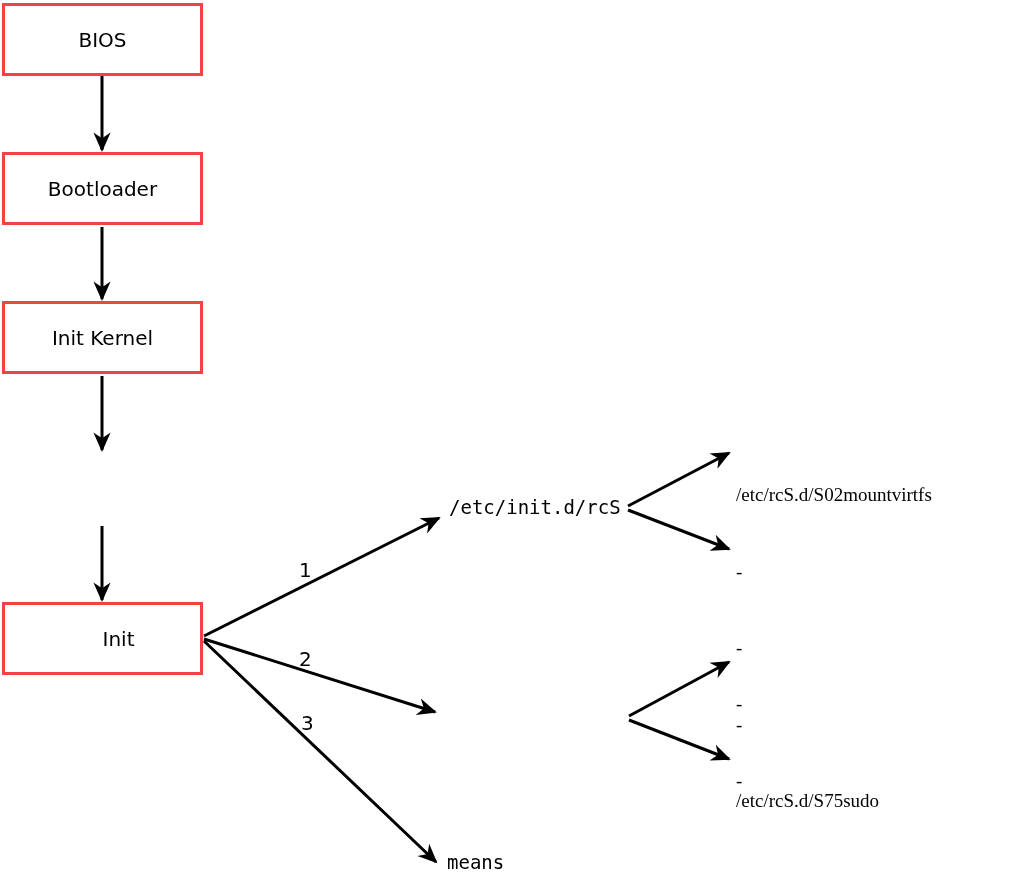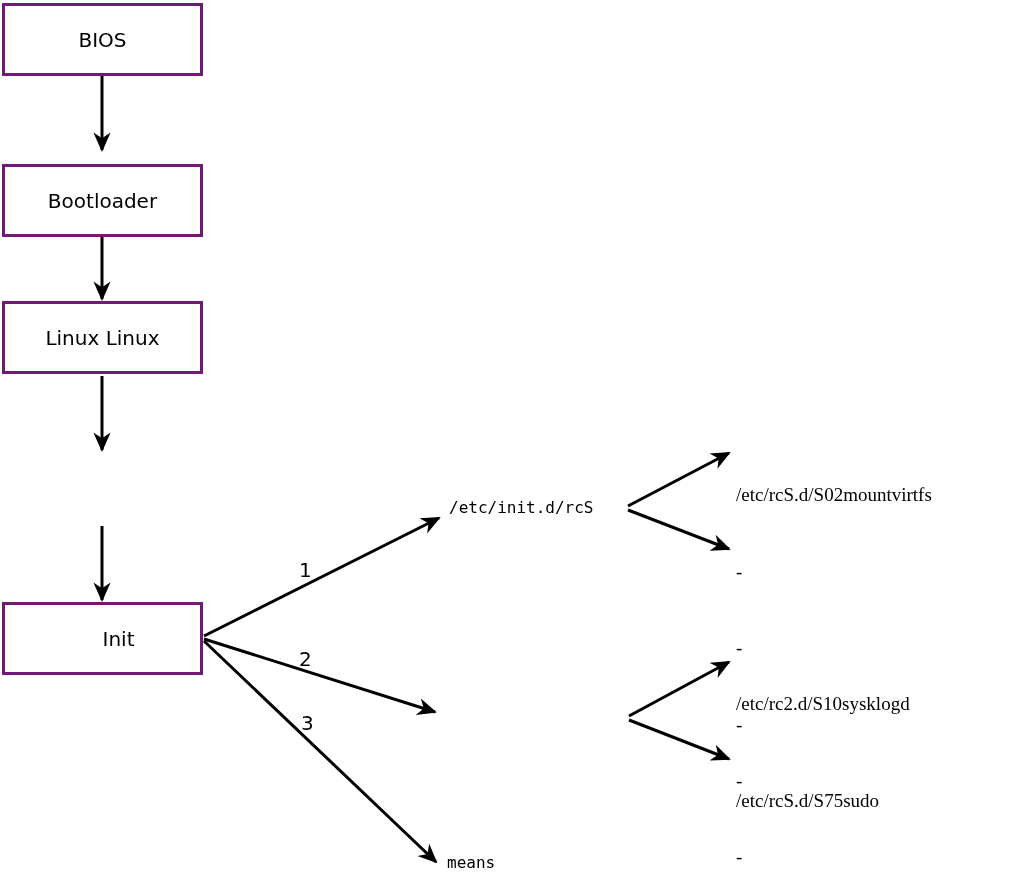--- a/index.html
+++ b/index.html
@@ -16,50 +16,50 @@
     position: absolute;
     left: 0; top: 0;
     width: 1024px; height: 875px;
   }
   .node {
     position: absolute;
     left: 2px;
     width: 201px;
     height: 73px;
     box-sizing: border-box;
-    border: 3px solid #701a75;
+    border: 3px solid #ef4444;
     background: #ffffff;
     display: flex;
     align-items: center;
     justify-content: center;
     font-size: 20px;
   }
   .node-bios       { top: 3px; }
-  .node-bootloader { top: 164px; text-align: right; }
+  .node-bootloader { top: 152px; text-align: right; }
   .node-kernel     { top: 301px; }
   .node-initramfs  { top: 452px; }
   .node-init       { top: 602px; padding-left: 32px; }
   .note {
     position: absolute;
     left: 360px;
     top: 102px;
     font-size: 20px;
     white-space: pre;
   }
   .branch-num {
     position: absolute;
     font-size: 20px;
   }
   .num-1 { left: 299px; top: 558px; }
   .num-2 { left: 299px; top: 647px; }
   .num-3 { left: 301px; top: 711px; }
   .mono {
     position: absolute;
     font-family: "DejaVu Sans Mono", "Liberation Mono", monospace;
-    font-size: 16px;
+    font-size: 19px;
     white-space: pre;
     line-height: 23px;
   }
   .target-rcs   { left: 449px; top: 496px; }
   .target-rc2   { left: 441px; top: 704px; }
   .target-getty { left: 447px; top: 851px; }
   .mono-col {
     position: absolute;
     font-family: Liberation Serif, serif;
     font-size: 19px;
@@ -97,21 +97,21 @@
     <line x1="629" y1="720" x2="729" y2="759" stroke="#000000" stroke-width="3" marker-end="url(#arrowhead)"></line>
   </svg>
 
   <div class="node node-bios">
     <span>BIOS</span>
   </div>
   <div class="node node-bootloader">
     <span>Bootloader</span>
   </div>
   <div class="node node-kernel">
-    <span>Linux Linux</span>
+    <span>Init Kernel</span>
   </div>
   <div class="node node-init">
     <span>Init</span>
   </div>
 
 
   <div class="branch-num num-1">1</div>
   <div class="branch-num num-2">2</div>
   <div class="branch-num num-3">3</div>
 
@@ -120,20 +120,19 @@
 
   <div class="mono-col col-rcs">
     <div>/etc/rcS.d/S02mountvirtfs</div>
     <div>-</div>
     <div>-</div>
     <div>-</div>
     <div>/etc/rcS.d/S75sudo</div>
   </div>
 
   <div class="mono-col col-rc2">
-    <div>/etc/rc2.d/S10sysklogd</div>
     <div>-</div>
     <div>-</div>
     
     
   </div>
 
 </div>
 
 </body></html>

